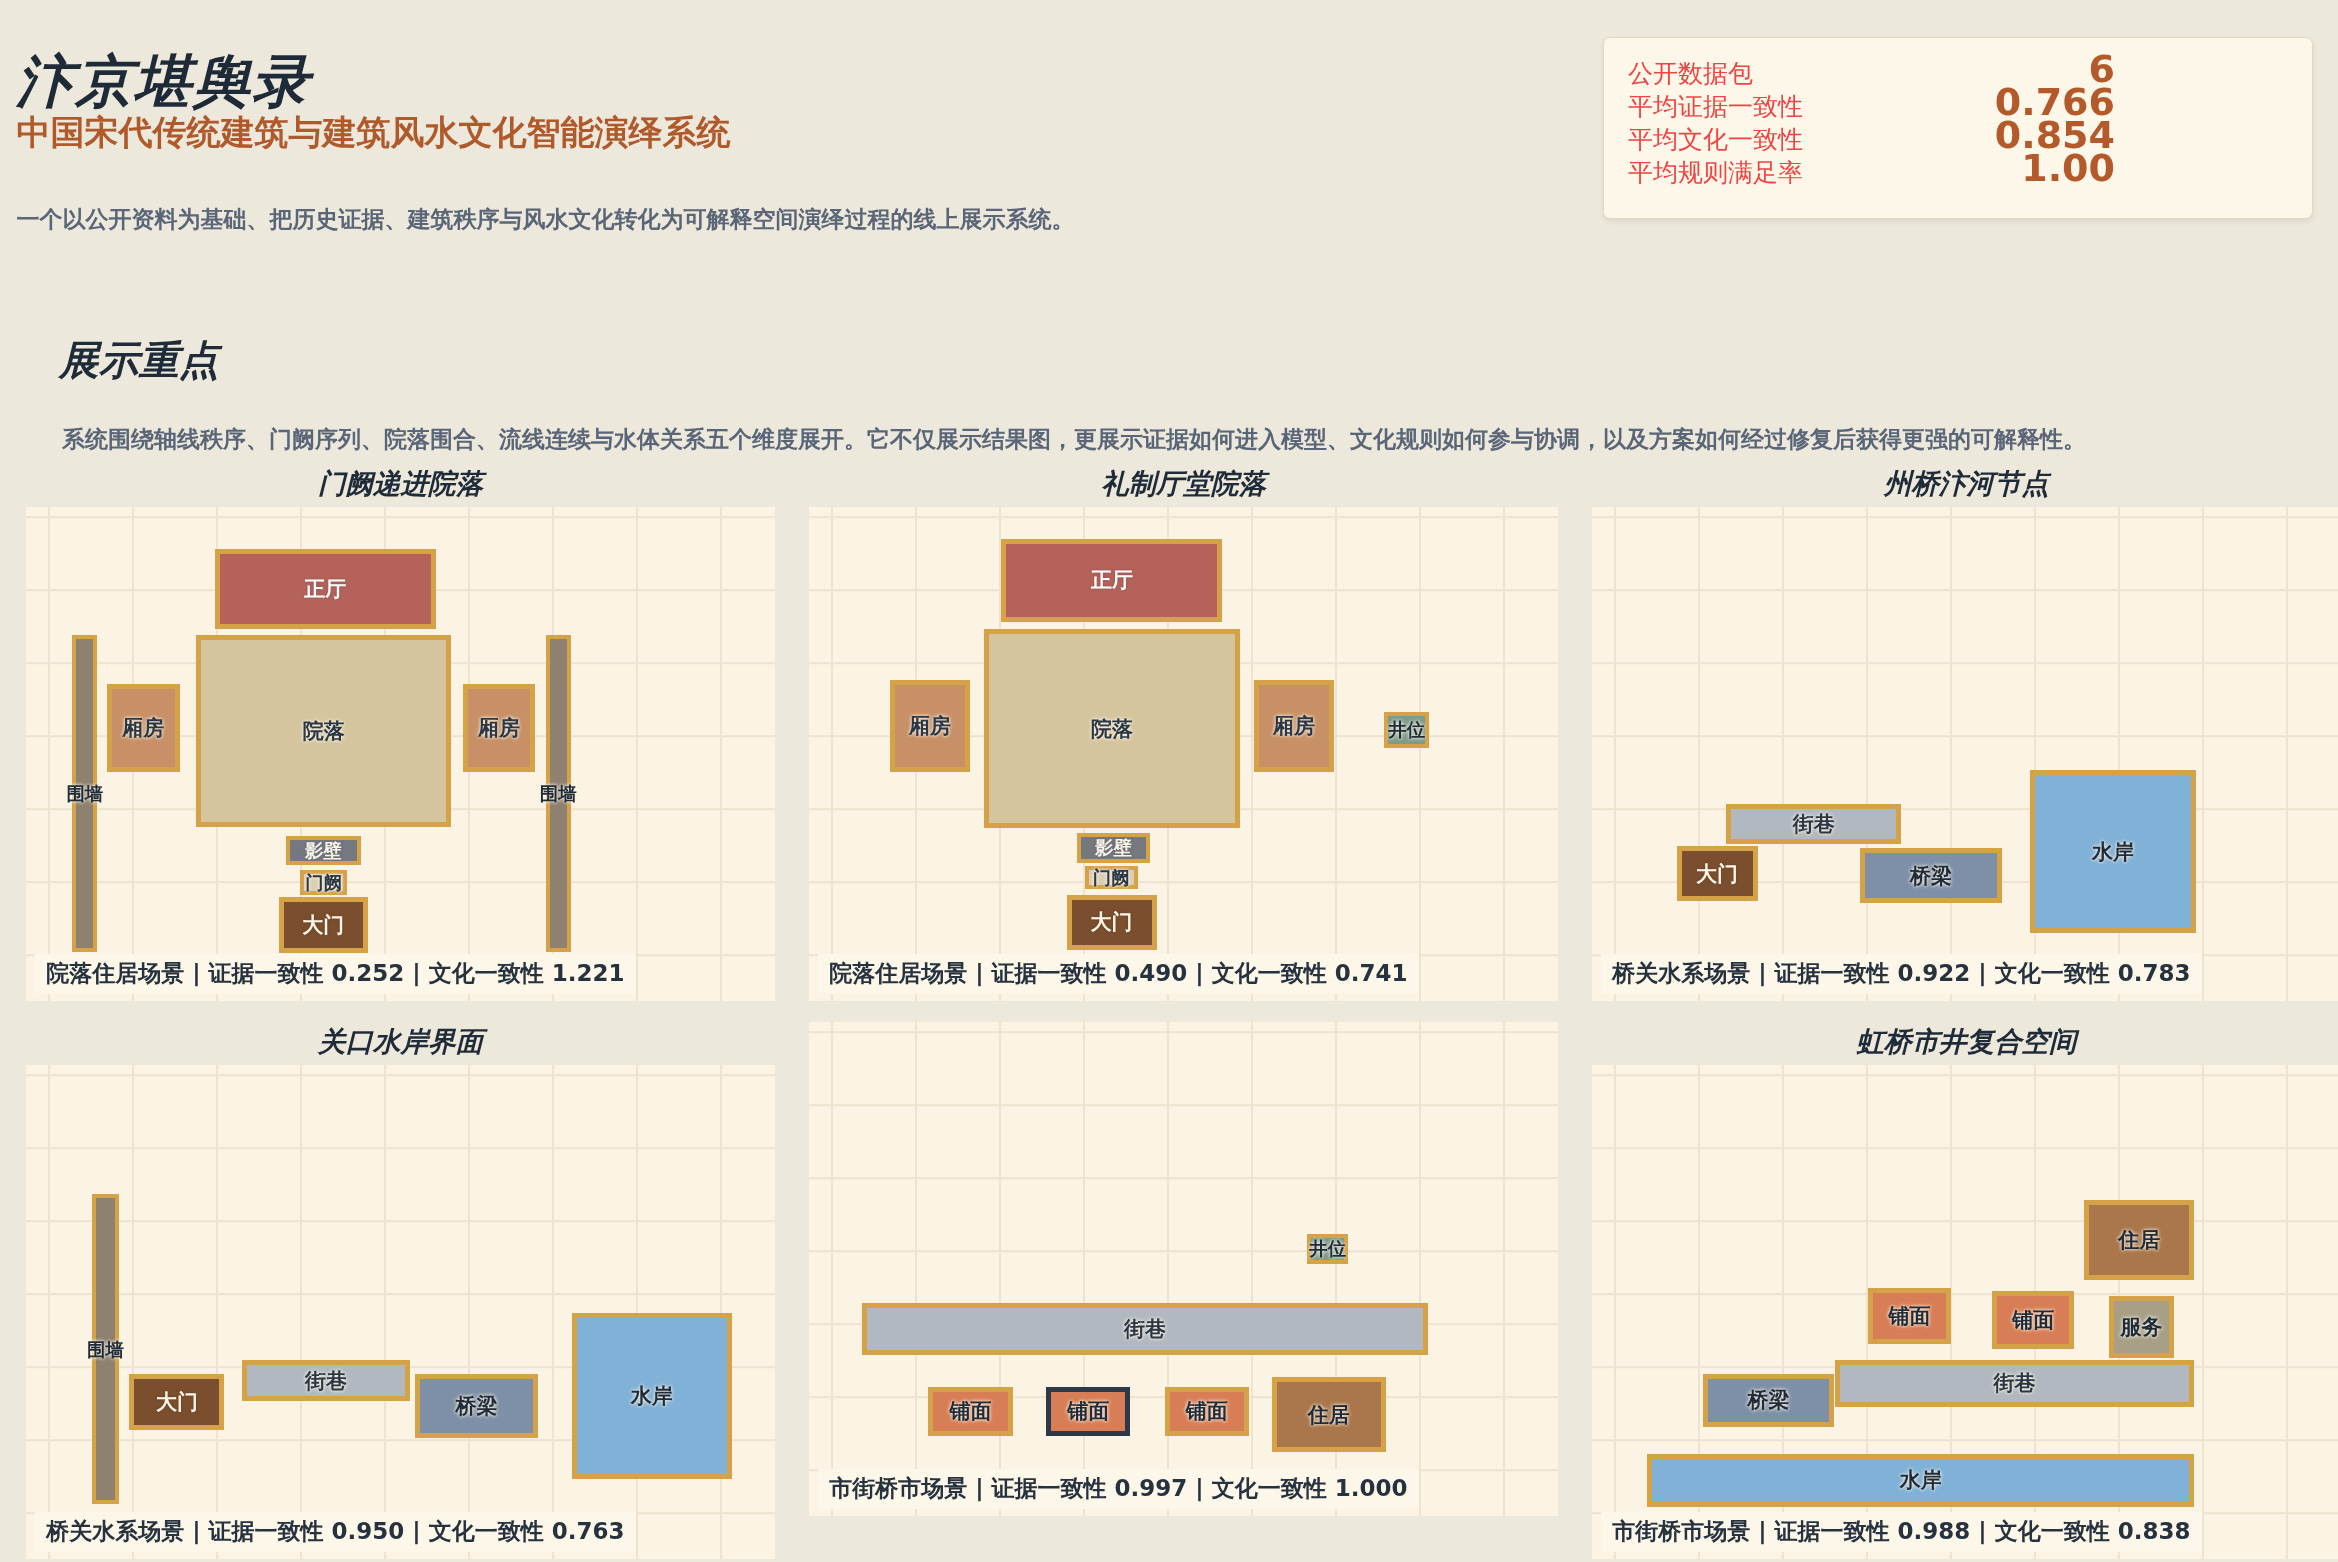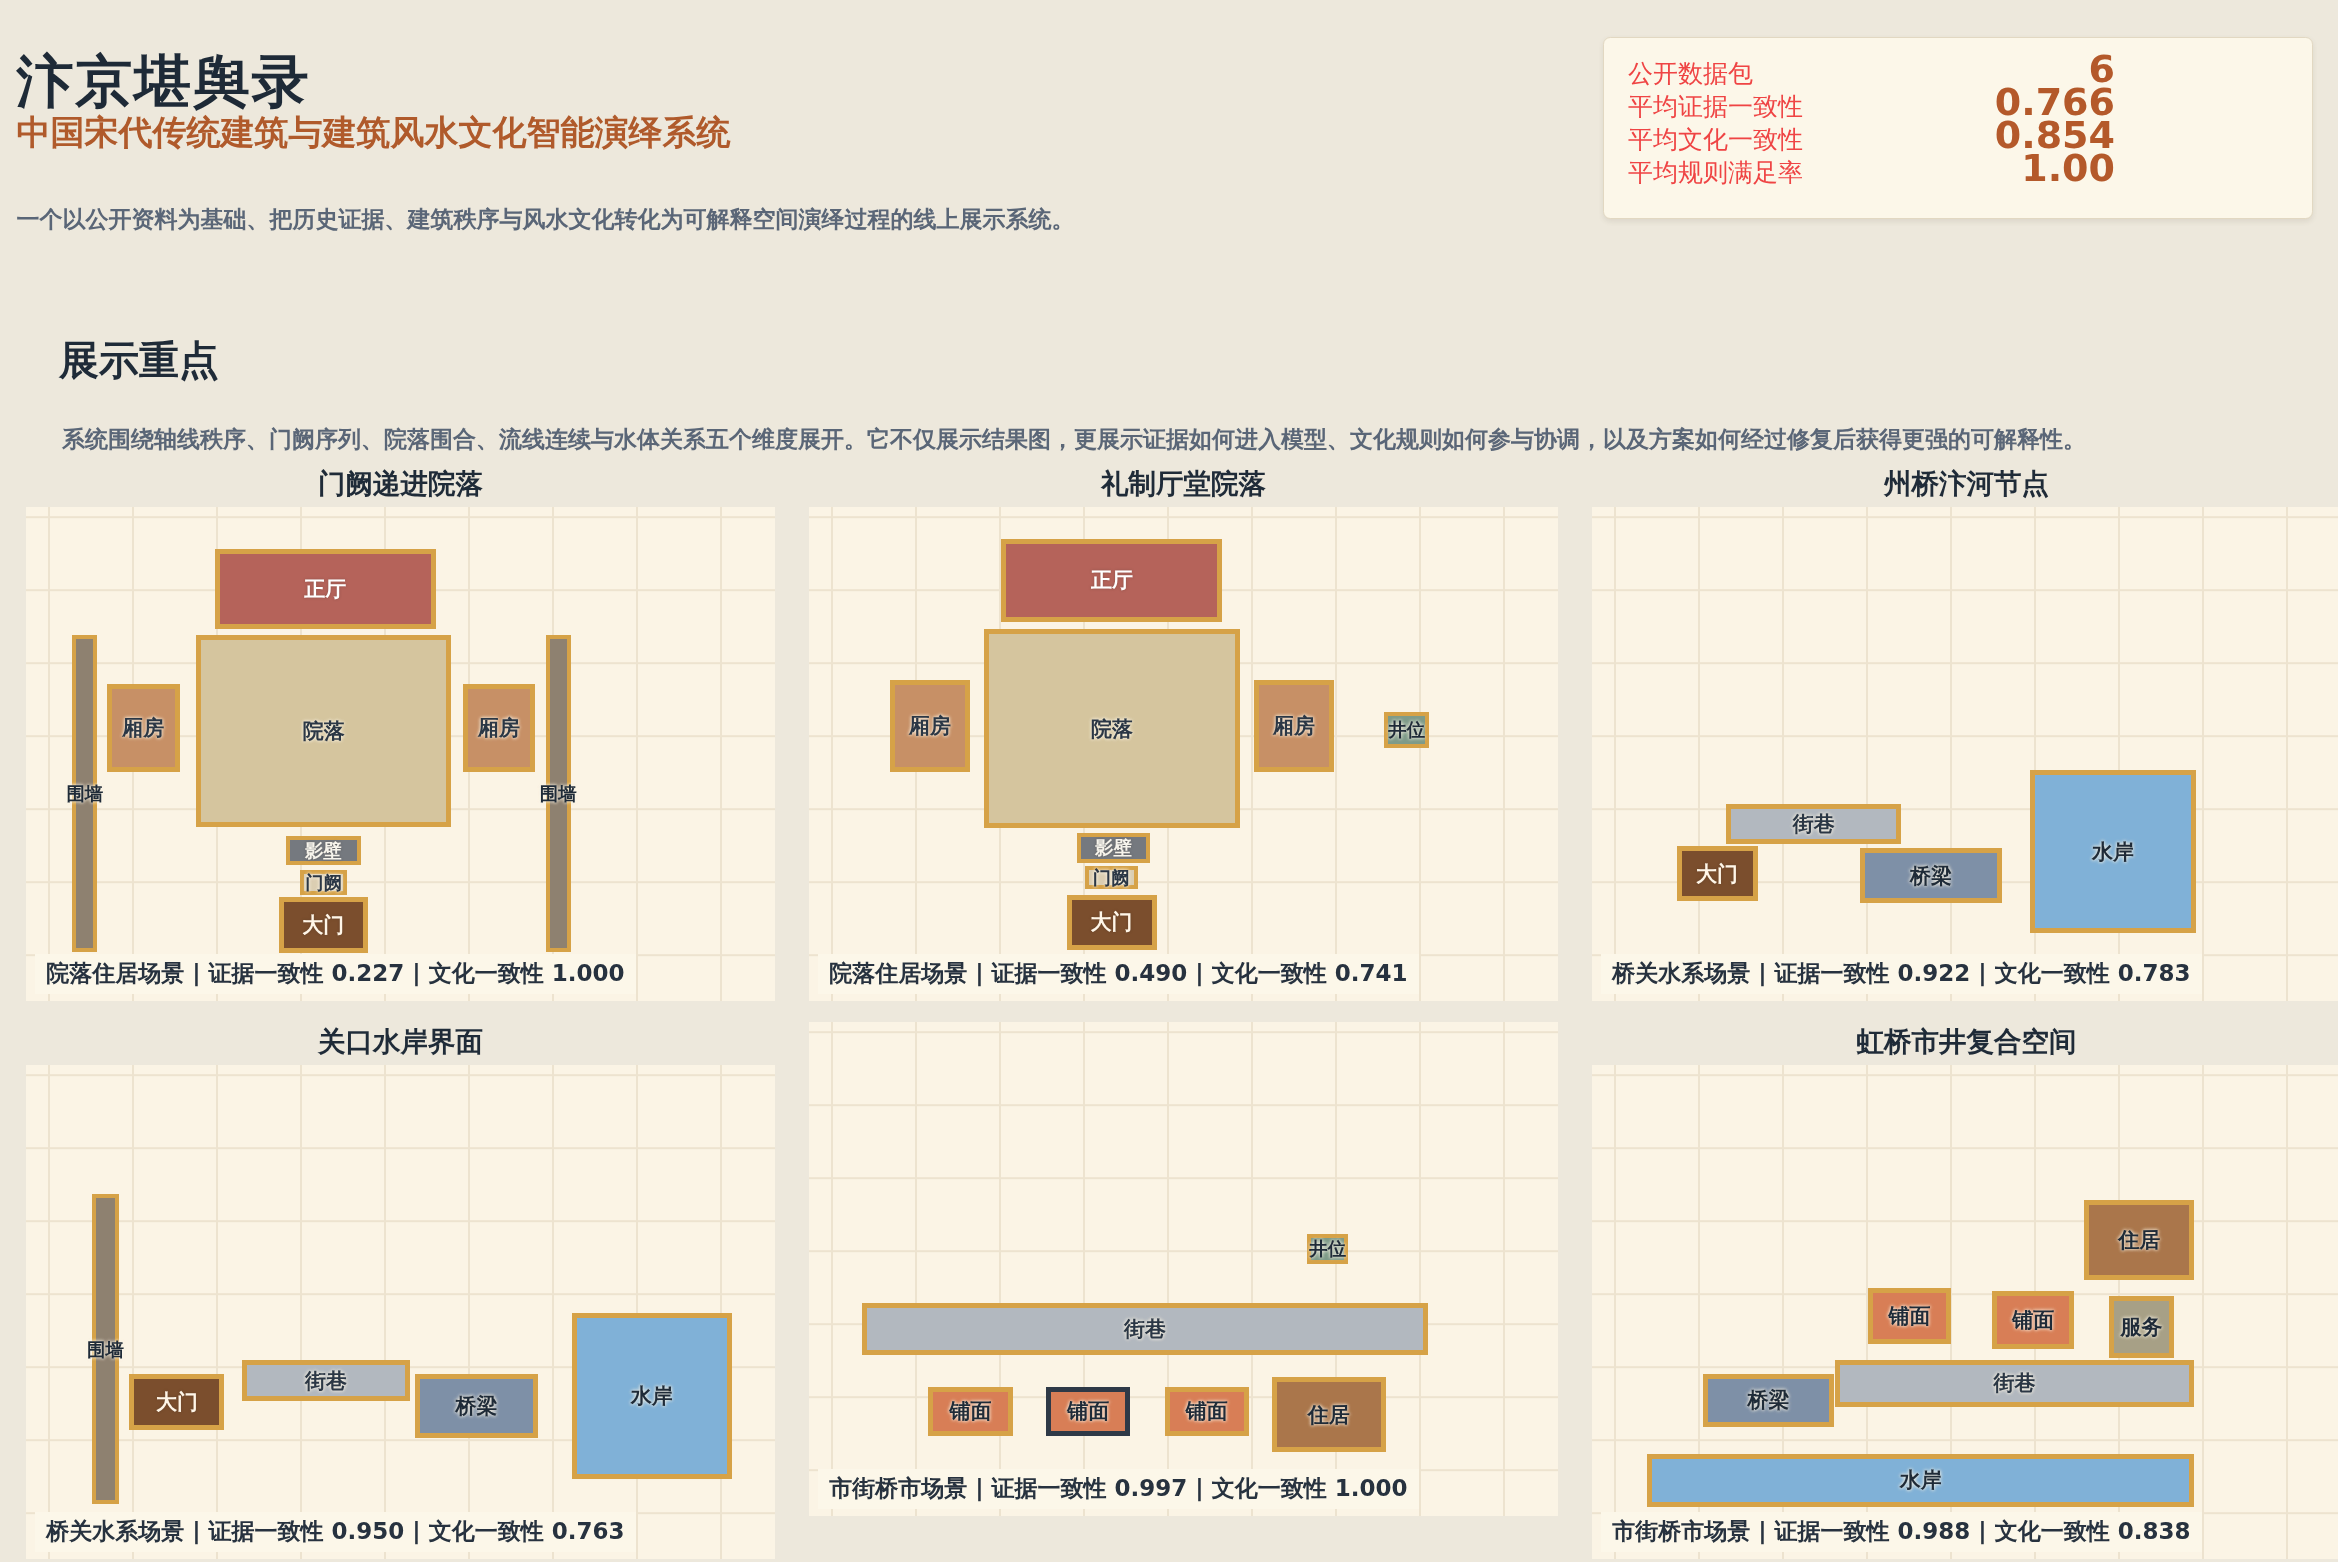--- a/index.html
+++ b/index.html
@@ -2,21 +2,21 @@
 <html style="font-size:14.7px"><head>
 <meta charset="utf-8">
 <style>
   html,body{margin:0;padding:0;}
   body{
     width:2339px;height:1563px;overflow:hidden;position:relative;
     background:#EDE8DC;
     font-family:"DejaVu Sans","Liberation Sans",sans-serif;
     color:#1F2B38;
   }
-  .serif{font-family:"DejaVu Serif","Liberation Serif",serif;}
+  .serif{font-family:"DejaVu Serif","Liberation Serif",serif;font-style:italic;}
 
   
   .page-title{
     position:absolute;left:16.5px;top:5.5px;
     font-size:57px;font-weight:700;color:#1E2A37;letter-spacing:1.8px;
   }
   .page-subtitle{
     position:absolute;left:16.5px;top:110px;
     font-size:34px;font-weight:700;color:#B05A2B;
   }
@@ -124,21 +124,21 @@
       <div class="plot">
         <div class="box" style="left: 22.7%; top: 26%; width: 34.1%; height: 38.7%; background: rgb(213, 197, 158); color: rgb(43, 55, 69); border-color: rgb(214, 162, 71);">院落</div>
         <div class="box light-text" style="left: 25.2%; top: 8.6%; width: 29.5%; height: 16.2%; background: rgb(181, 99, 90); color: rgb(255, 255, 255); border-color: rgb(214, 162, 71);">正厅</div>
         <div class="box" style="left: 10.8%; top: 35.9%; width: 9.7%; height: 17.7%; background: rgb(199, 144, 102); color: rgb(43, 55, 69); border-color: rgb(214, 162, 71);">厢房</div>
         <div class="box" style="left: 58.3%; top: 35.9%; width: 9.7%; height: 17.7%; background: rgb(199, 144, 102); color: rgb(43, 55, 69); border-color: rgb(214, 162, 71);">厢房</div>
         <div class="box small" style="left: 6.2%; top: 26%; width: 3.3%; height: 64%; background: rgb(142, 129, 112); color: rgb(31, 43, 56); border-color: rgb(214, 162, 71);">围墙</div>
         <div class="box small" style="left: 69.4%; top: 26%; width: 3.3%; height: 64%; background: rgb(142, 129, 112); color: rgb(31, 43, 56); border-color: rgb(214, 162, 71);">围墙</div>
         <div class="box small light-text" style="left: 34.7%; top: 66.5%; width: 10%; height: 6%; background: rgb(117, 121, 127); color: rgb(247, 244, 236); border-color: rgb(214, 162, 71);">影壁</div>
         <div class="box small" style="left: 36.6%; top: 73.5%; width: 6.3%; height: 5%; background: rgb(219, 206, 178); color: rgb(43, 55, 69); border-color: rgb(214, 162, 71);">门阙</div>
         <div class="box light-text" style="left: 33.8%; top: 79%; width: 11.8%; height: 11.3%; background: rgb(123, 78, 45); color: rgb(255, 246, 232); border-color: rgb(214, 162, 71);">大门</div>
-        <div class="plot-caption">院落住居场景 | 证据一致性 0.227 | 文化一致性 1.000</div>
+        <div class="plot-caption">院落住居场景 | 证据一致性 0.252 | 文化一致性 1.221</div>
       </div>
     </section>
     <section class="panel">
       <div class="panel-title serif">礼制厅堂院落</div>
       <div class="plot">
         <div class="box" style="left: 23.4%; top: 24.7%; width: 34.1%; height: 40.3%; background: rgb(213, 197, 158); color: rgb(43, 55, 69); border-color: rgb(214, 162, 71);">院落</div>
         <div class="box light-text" style="left: 25.7%; top: 6.5%; width: 29.5%; height: 16.7%; background: rgb(181, 99, 90); color: rgb(255, 255, 255); border-color: rgb(214, 162, 71);">正厅</div>
         <div class="box" style="left: 10.8%; top: 35%; width: 10.7%; height: 18.6%; background: rgb(199, 144, 102); color: rgb(43, 55, 69); border-color: rgb(214, 162, 71);">厢房</div>
         <div class="box" style="left: 59.4%; top: 35%; width: 10.7%; height: 18.6%; background: rgb(199, 144, 102); color: rgb(43, 55, 69); border-color: rgb(214, 162, 71);">厢房</div>
         <div class="box small" style="left: 76.8%; top: 41.4%; width: 6%; height: 7.4%; background: rgb(126, 155, 137); color: rgb(31, 43, 56); border-color: rgb(214, 162, 71);">井位</div>

